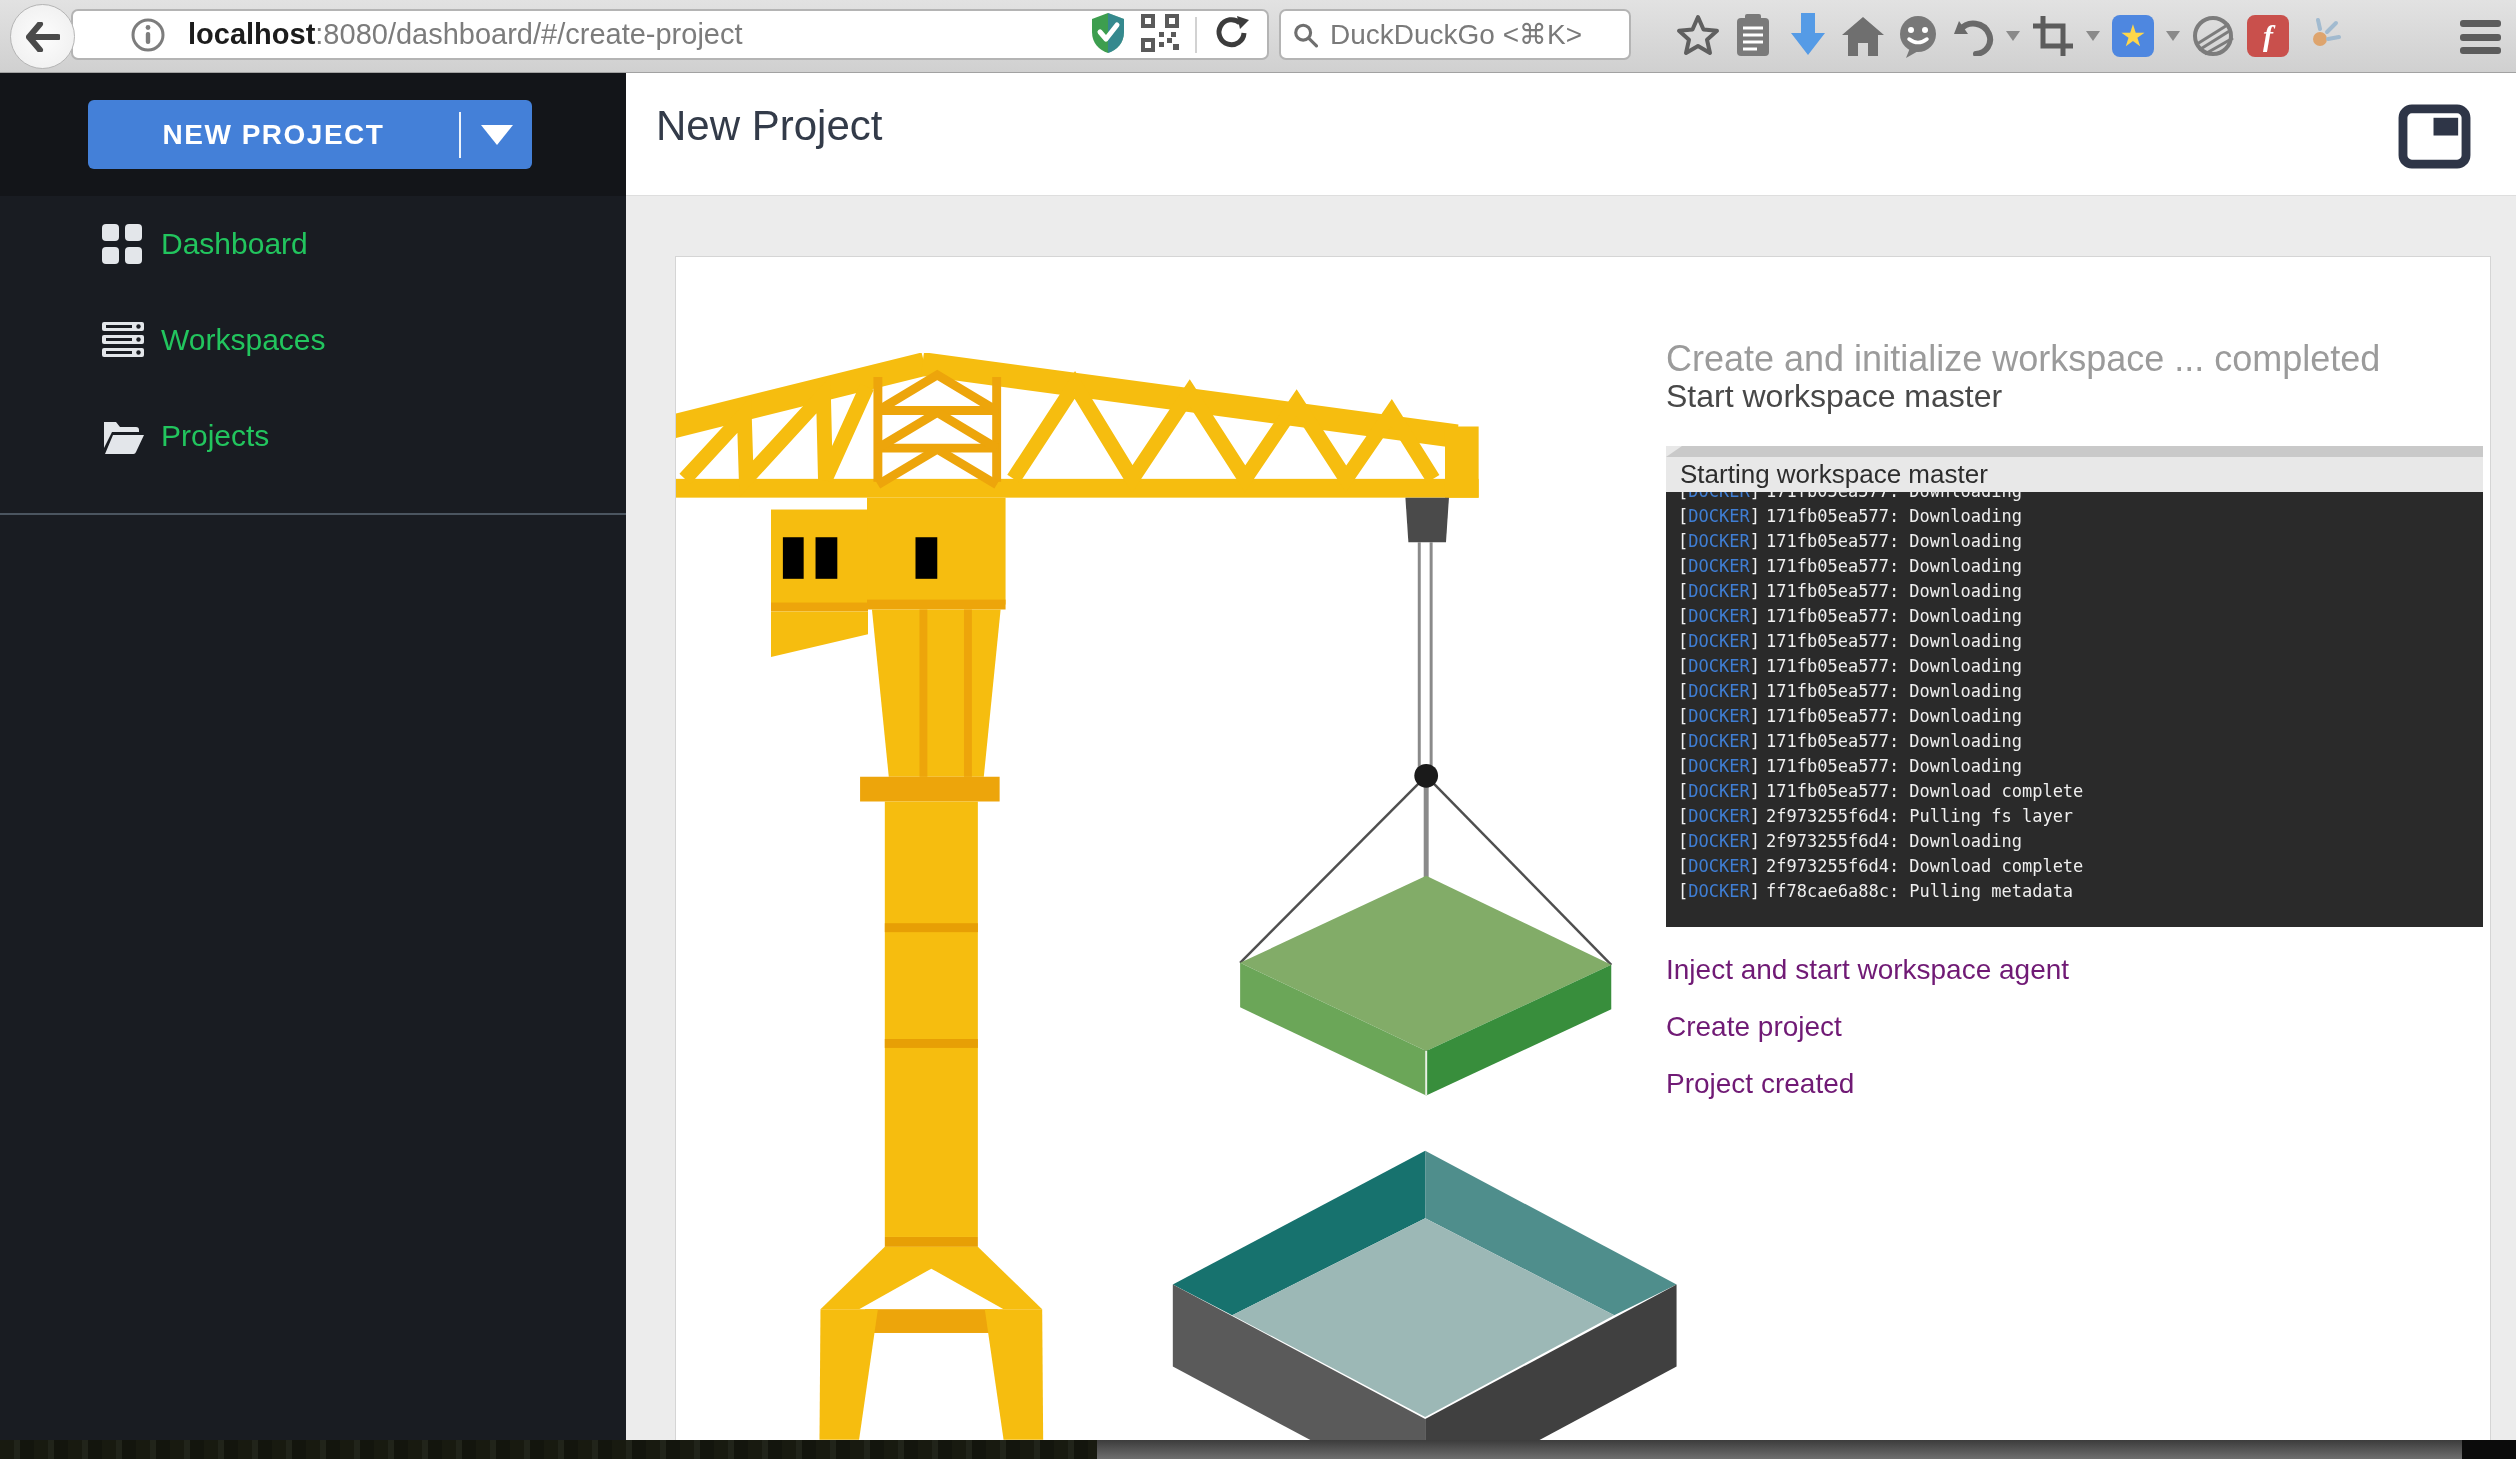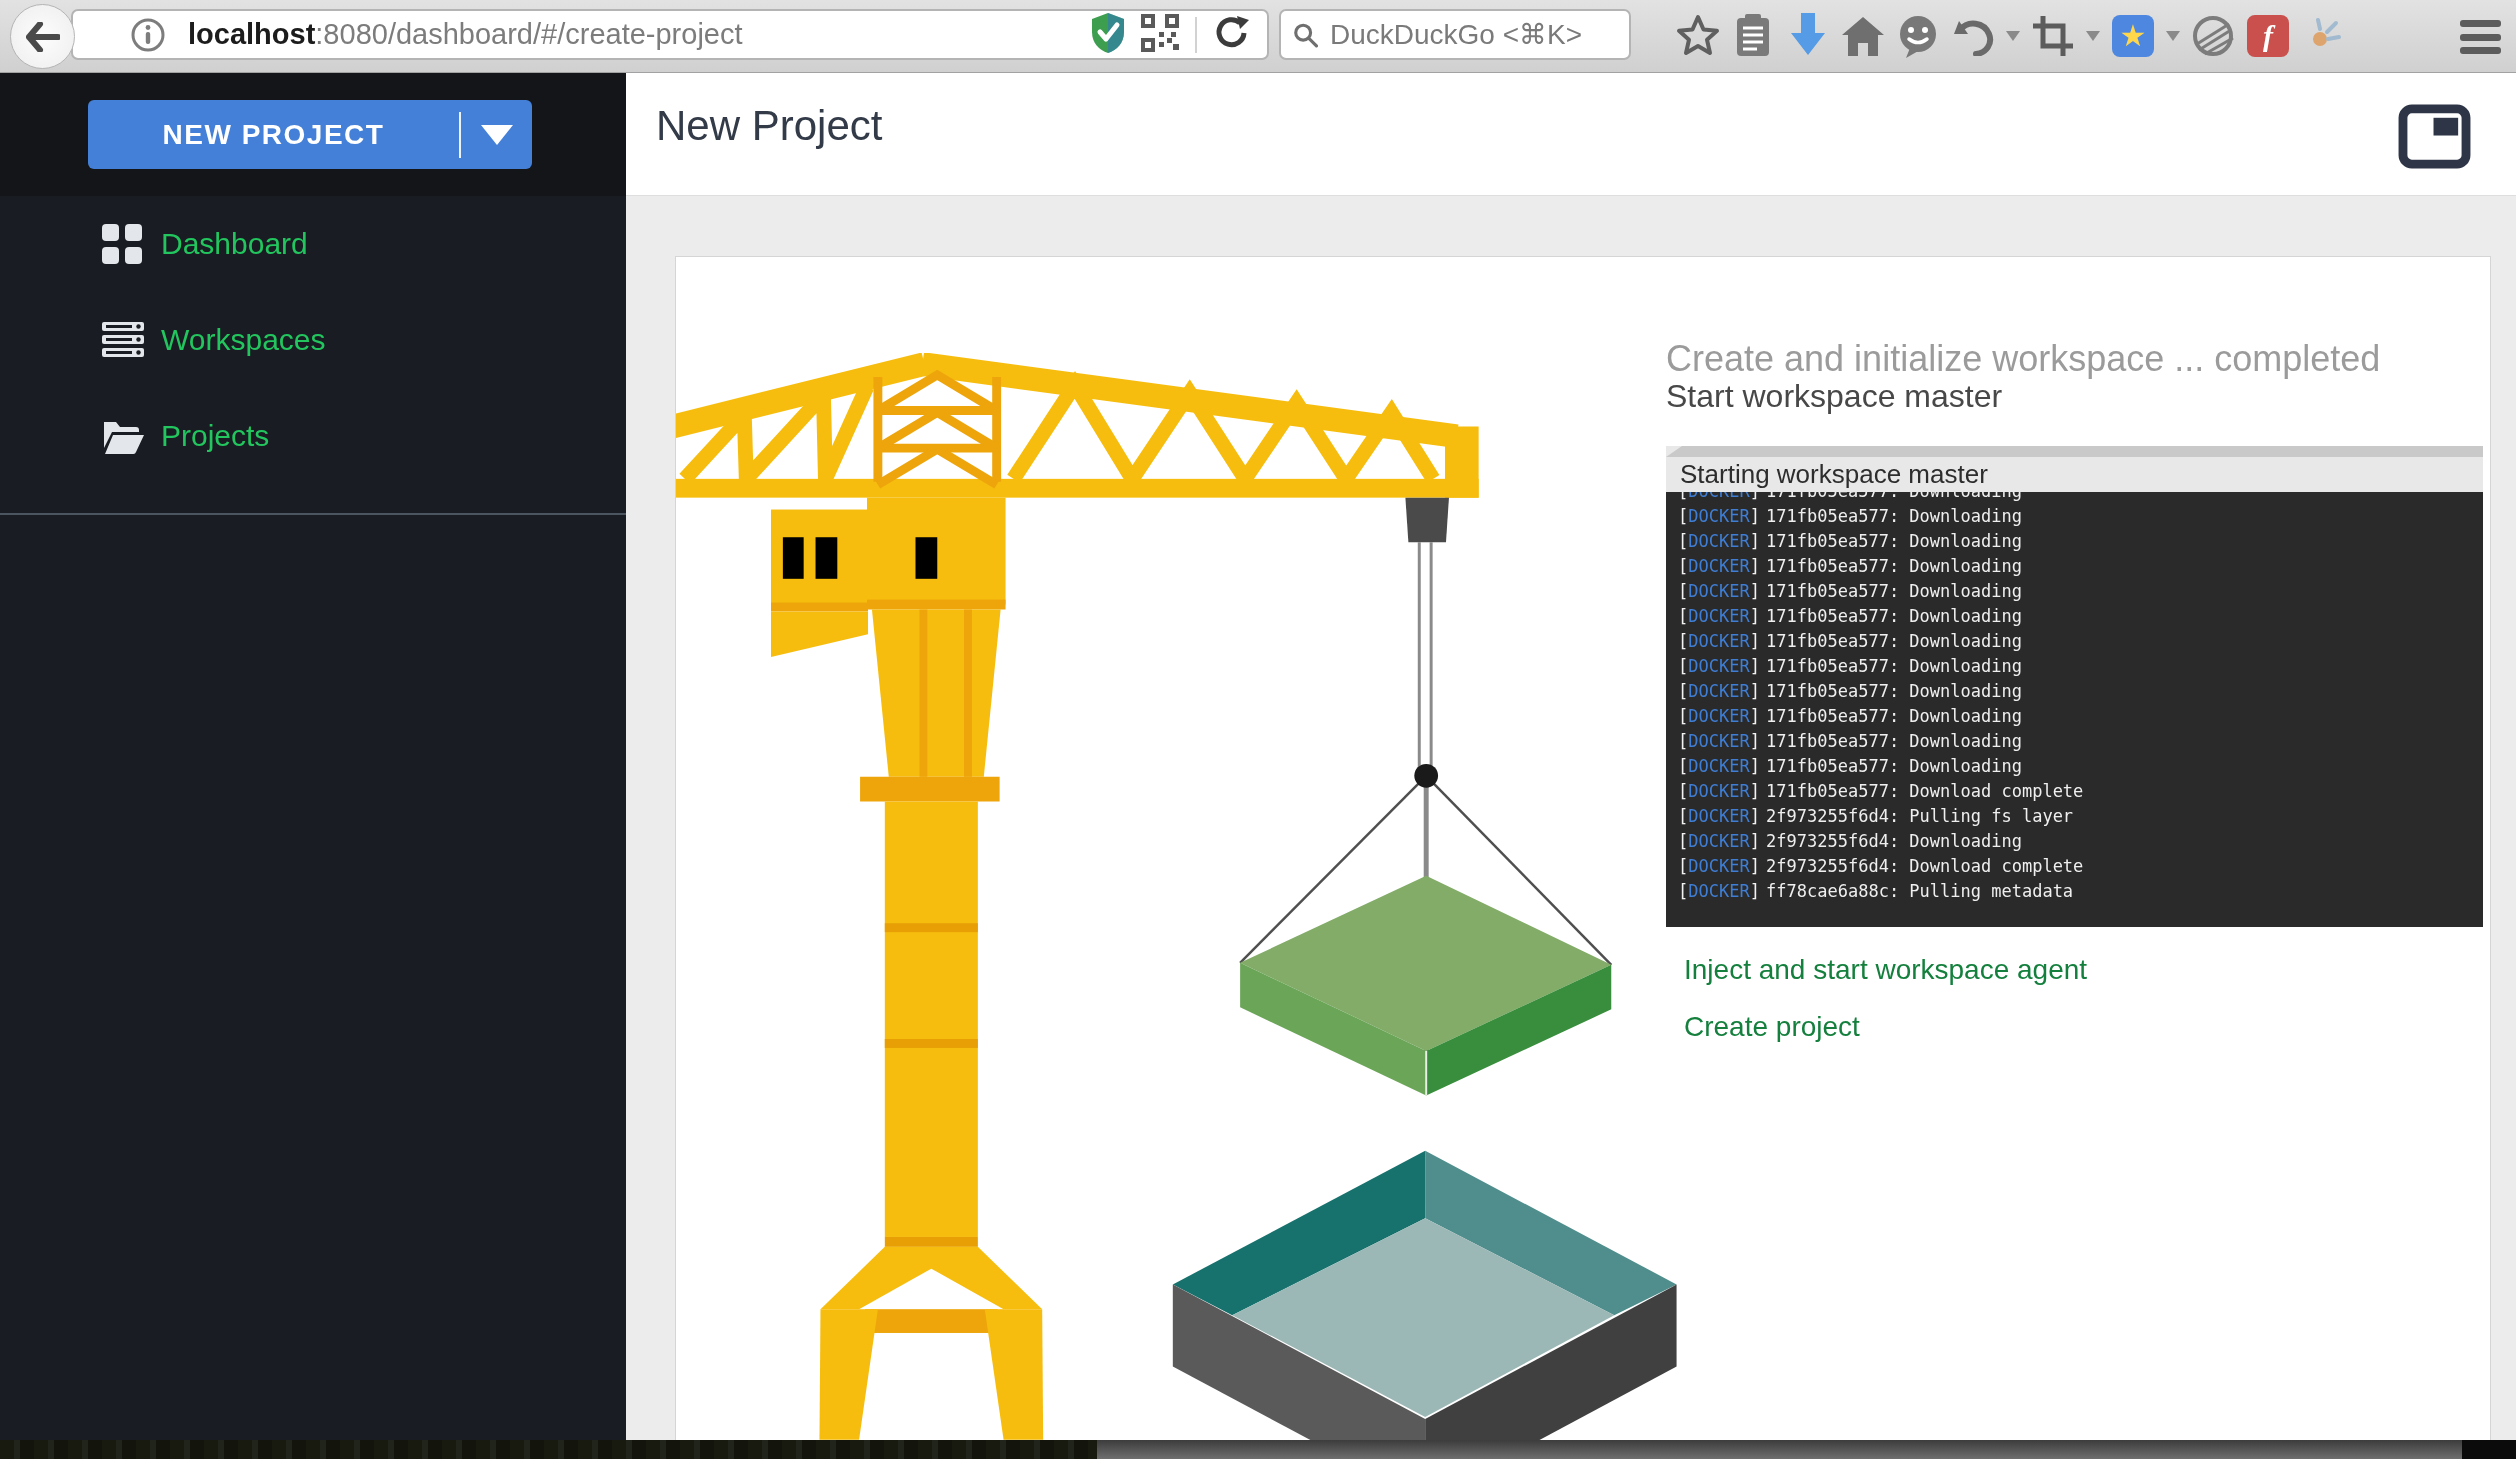--- a/index.html
+++ b/index.html
@@ -72,21 +72,21 @@
                        clip-path:polygon(16px 0,100% 0,100% 100%,0 100%);}
   .console-head .t{position:absolute;left:14px;top:13px;font-size:26px;color:#2d2d2d;}
   .console-body{height:435px;background:#2a2a2a;overflow:hidden;padding:7px 12px 0 12px;box-sizing:border-box;
                 font-family:"DejaVu Sans Mono","Liberation Mono",monospace;font-size:17px;line-height:25px;
                 color:#efefef;white-space:nowrap;}
   .c-line .pfx{color:#3f7ed4;}
   .c-line .br{color:#f2f2f2;}
   .c-line .txt{margin-left:.6ch;}
   .c-line.clip{margin-top:-20px;}
   .post-steps{position:absolute;left:0;top:699px;width:693px;}
-  .post-step{font-size:28px;font-weight:300;color:#15803d;margin-bottom:29px;line-height:28px;margin-left:18px;}
+  .post-step{font-size:28px;font-weight:300;color:#701a75;margin-bottom:29px;line-height:28px;}
 
   
   .bottom-bar{position:absolute;left:0;top:1440px;width:2517px;height:19px;z-index:30;display:flex;}
   .bb-left{width:1097px;height:19px;background:repeating-linear-gradient(90deg,#181a10 0 14px,#21241a 14px 20px,#13150d 20px 34px);}
   .bb-mid{width:1365px;height:19px;background:linear-gradient(#3c3c3c,#6e6e6e);}
   .bb-right{flex:1;height:19px;background:#0b0b0b;}
 </style>
 </head>
 <body>
 
@@ -438,20 +438,21 @@
               </div>
           </div>
         </div>
 
         <div class="post-steps">
 
             <div class="post-step">Inject and start workspace agent</div>
 
             <div class="post-step">Create project</div>
 
+            <div class="post-step">Project created</div>
           </div>
       </div>
 
     </div>
   </div>
 
   <div class="bottom-bar">
     <div class="bb-left"></div>
     <div class="bb-mid"></div>
     <div class="bb-right"></div>

